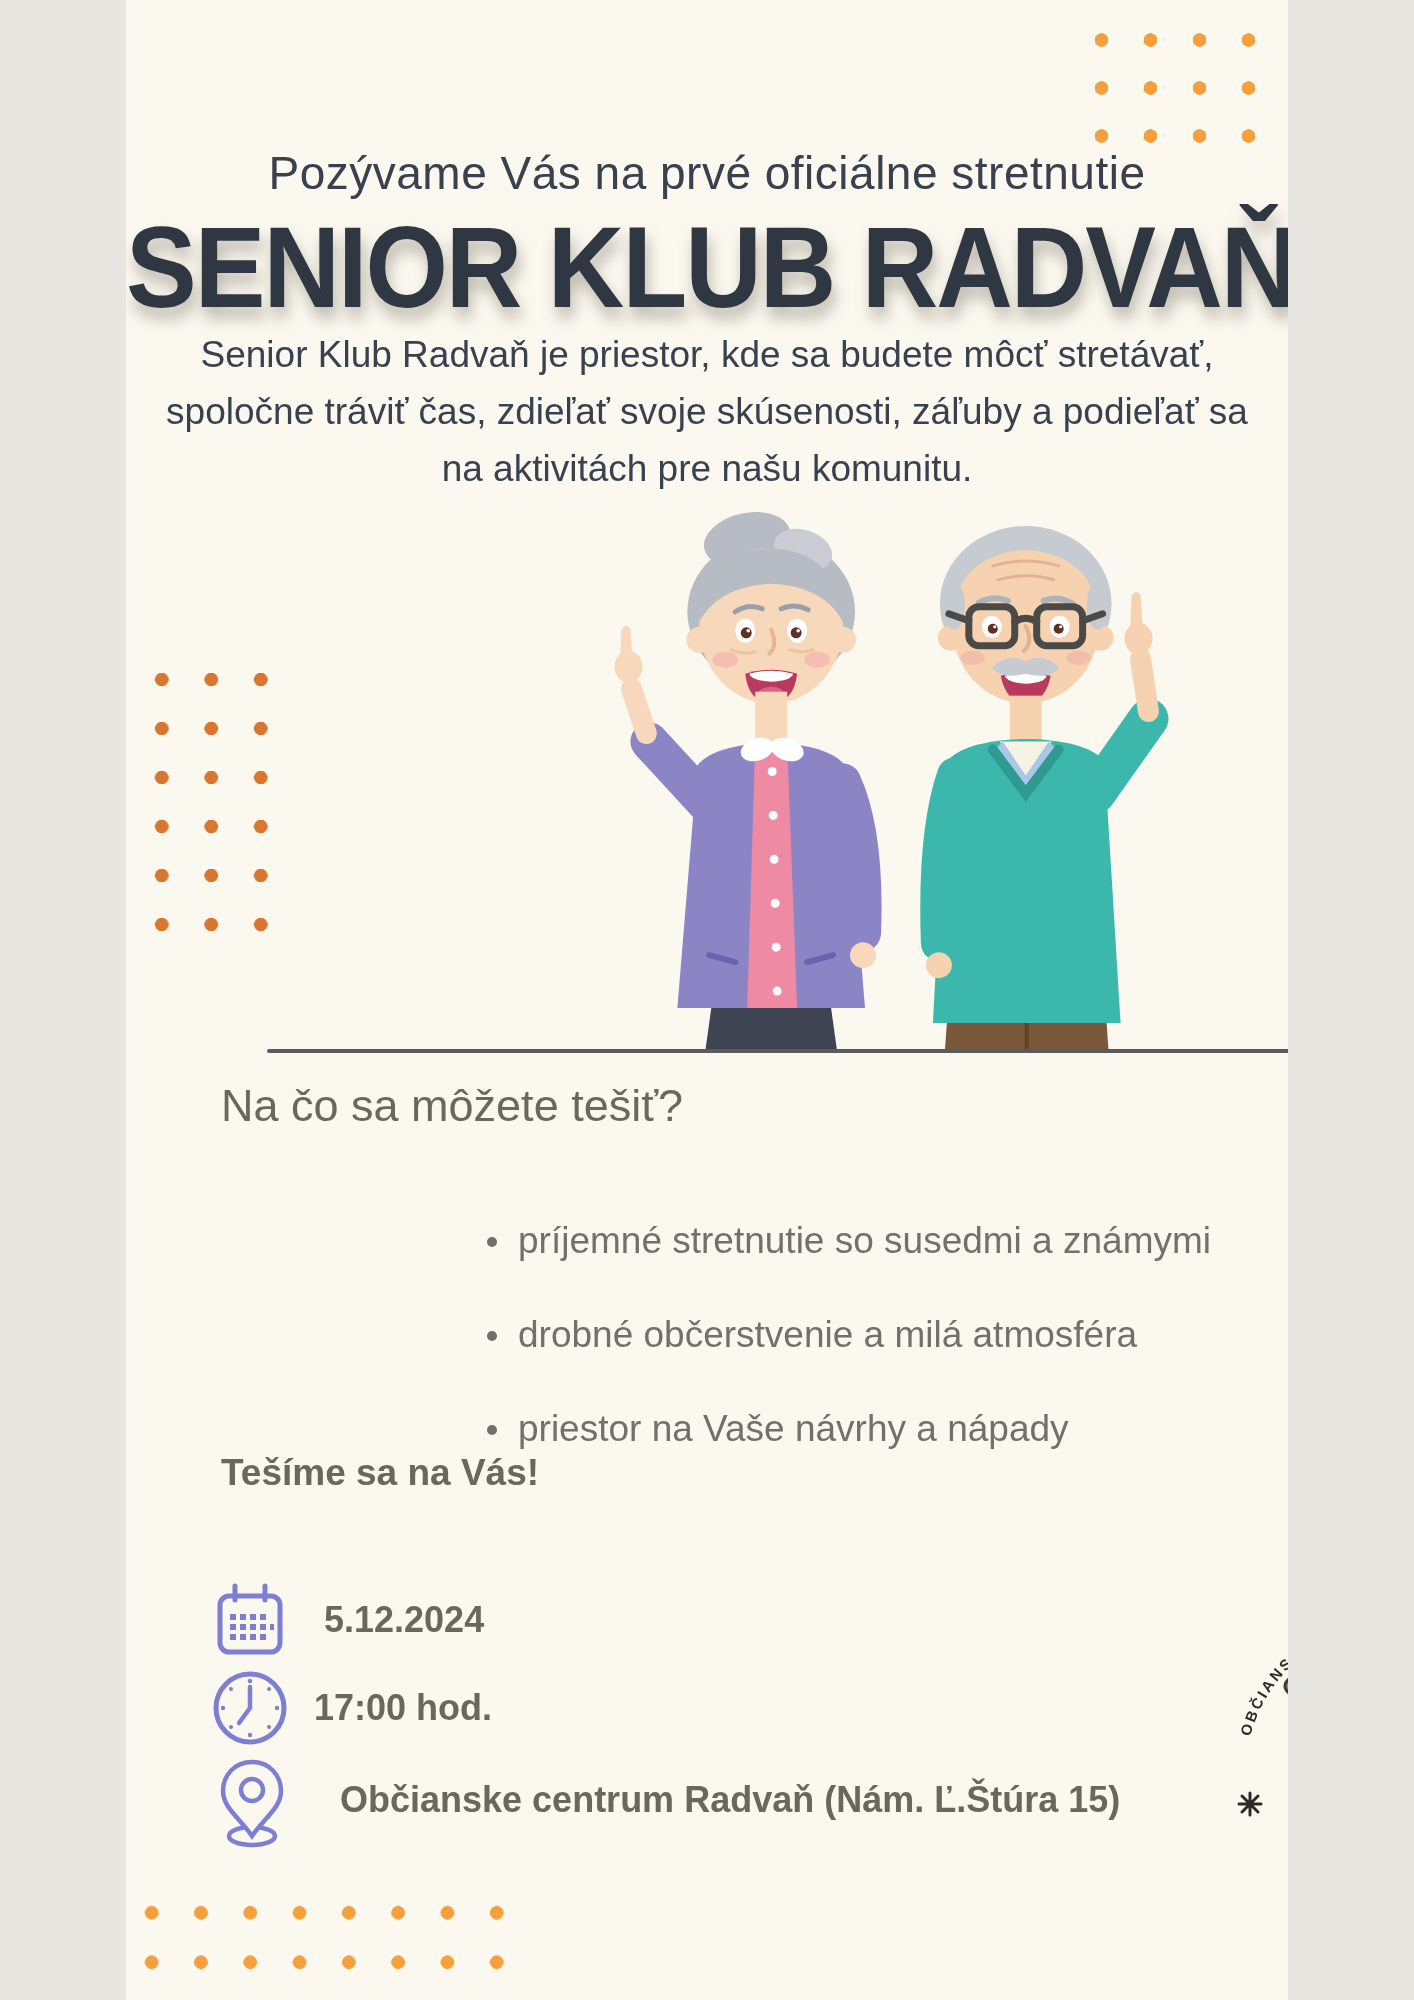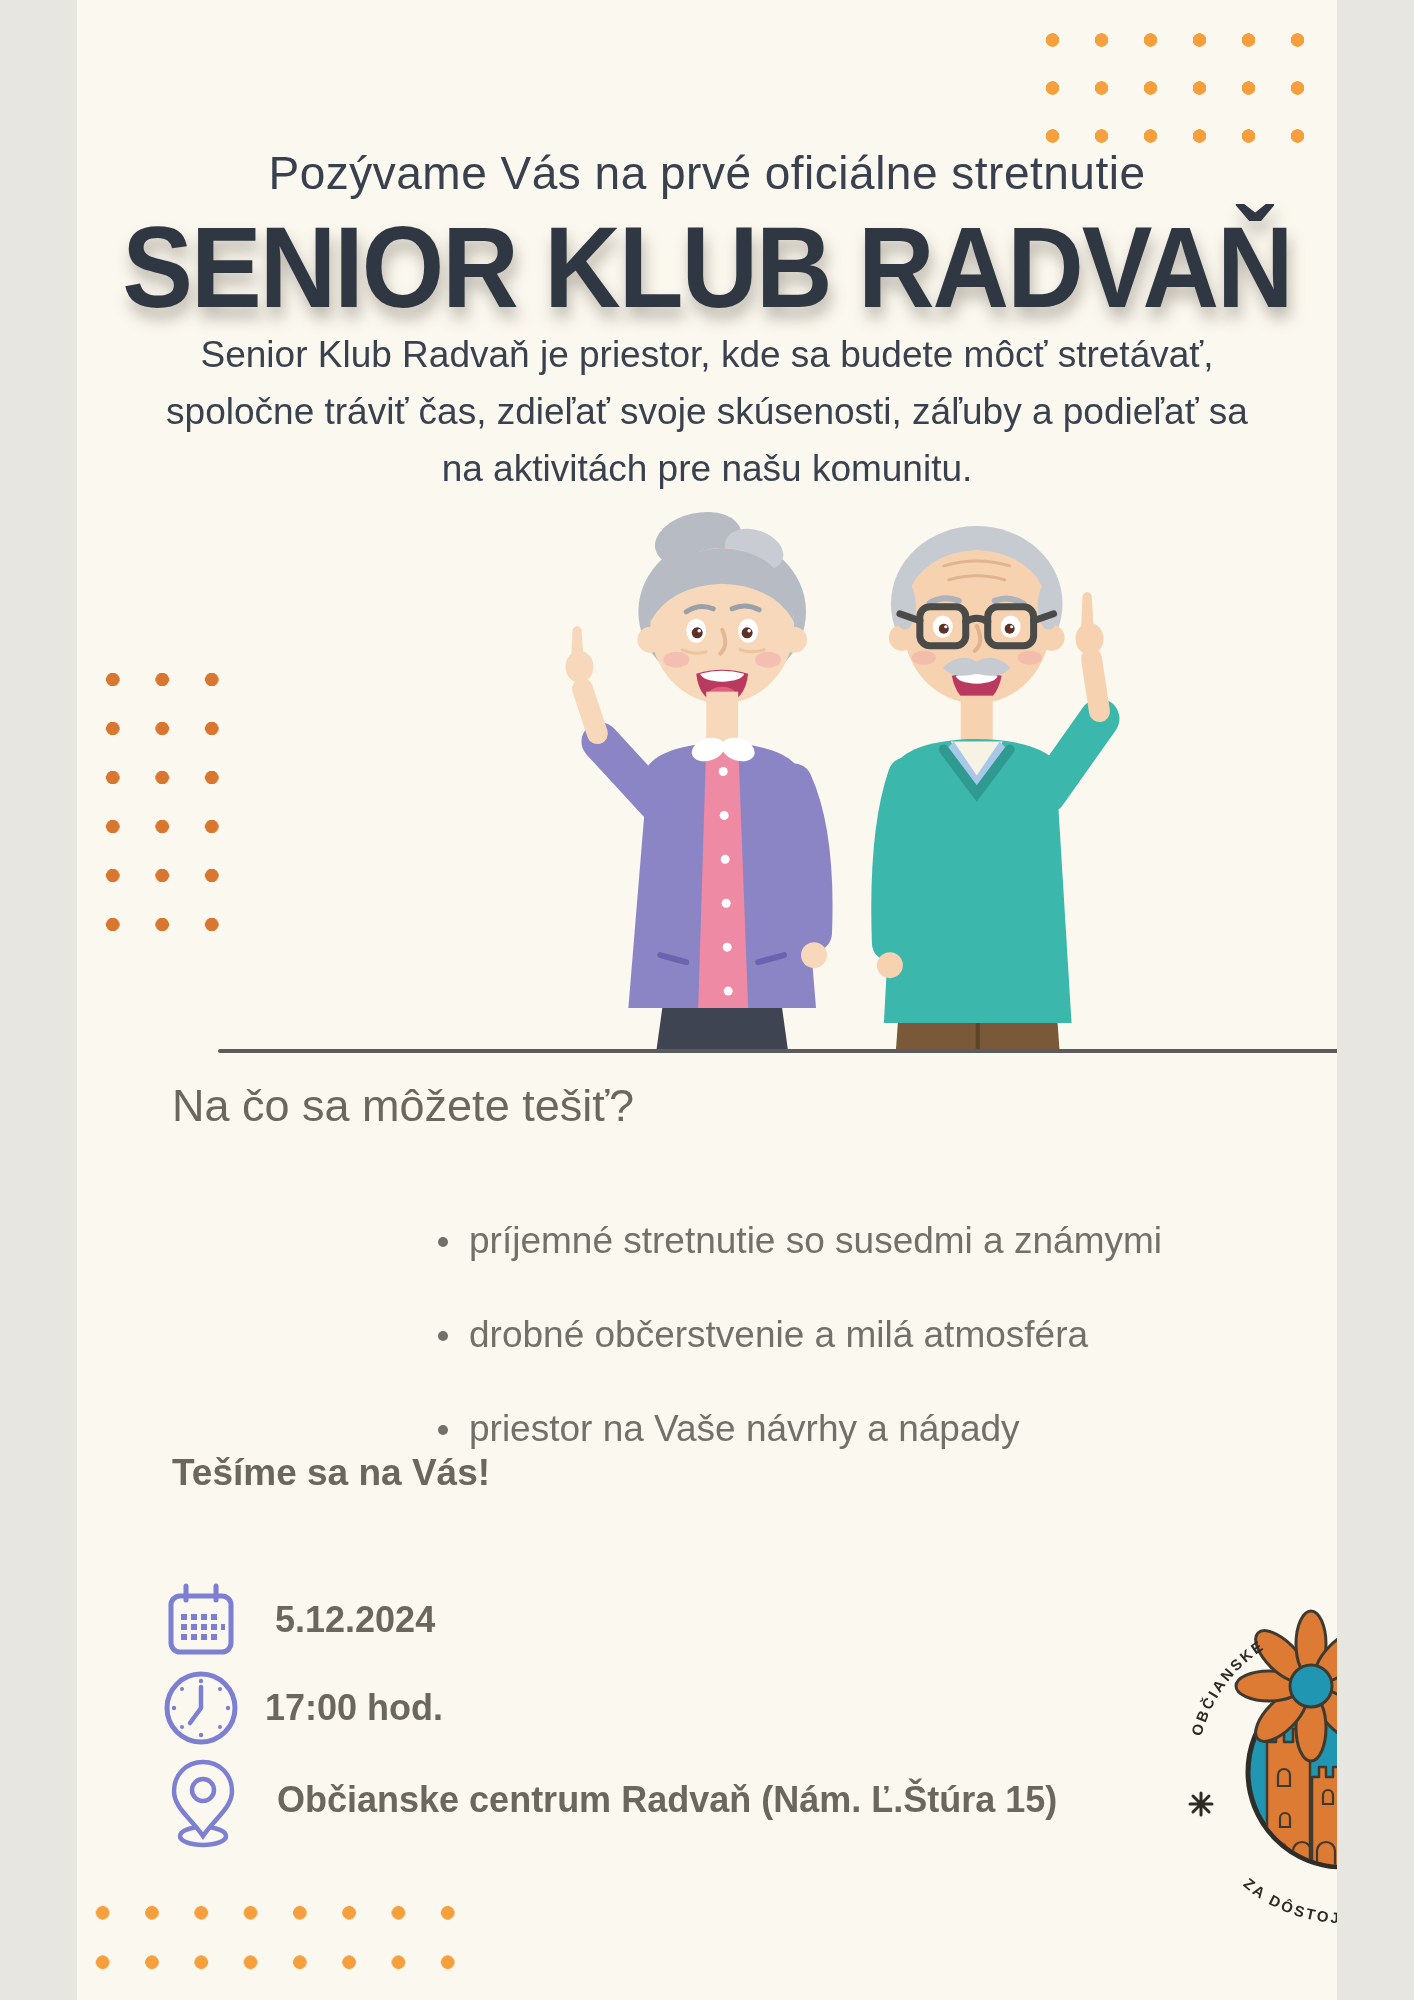--- a/index.html
+++ b/index.html
@@ -1,18 +1,18 @@
 <!DOCTYPE html>
 <html style="--bg: #fbf8ef; --ink: #39414e; --ink-strong: #2f3742; --text-gray: #6b675f; --text-gray-soft: #73706a; --orange-bright: #f5a03c; --orange-dark: #d9762f; --purple: #7c7fd2; --line: #5b5b5d; --logo-teal: #2196b3; --logo-orange: #dd7a33;"><head>
 <meta charset="utf-8">
 <style>
   html,body{margin:0;padding:0;background:#e8e6e0;}
   .flyer{
     position:relative;
-    width:1260px;height:2000px;
+    width:1162px;height:2000px;
     margin:0 auto;
     background:var(--bg,#fbf8ef);
     overflow:hidden;
     font-family:"Liberation Sans",sans-serif;
   }
   
   .dots{position:absolute;}
   .dots-tr{
     left:951px;top:16px;width:441px;height:145px;
     background-image:radial-gradient(circle,var(--orange-bright,#f5a03c) 6.5px,transparent 7px);
@@ -75,21 +75,21 @@
   .closing-heading{
     position:absolute;left:95px;top:1452px;
     font-size:37px;font-weight:bold;color:var(--text-gray,#6b675f);
   }
   .info-row{
     position:absolute;display:flex;align-items:center;
     font-size:36px;font-weight:bold;color:var(--text-gray,#6e6a62);
   }
   .row-date{left:86px;top:1580px;gap:36px;}
   .row-time{left:82px;top:1666px;gap:22px;}
-  .row-place{left:80px;top:1752px;gap:28px;justify-content:space-between;}
+  .row-place{left:80px;top:1752px;gap:42px;justify-content:space-between;}
   .info-icon{flex:0 0 auto;display:block;}
   
   .couple-svg{position:absolute;left:425px;top:504px;z-index:2;}
   .logo-svg{position:absolute;left:1108px;top:1580px;}
 </style>
 </head>
 <body>
 
 <div class="flyer">
 

